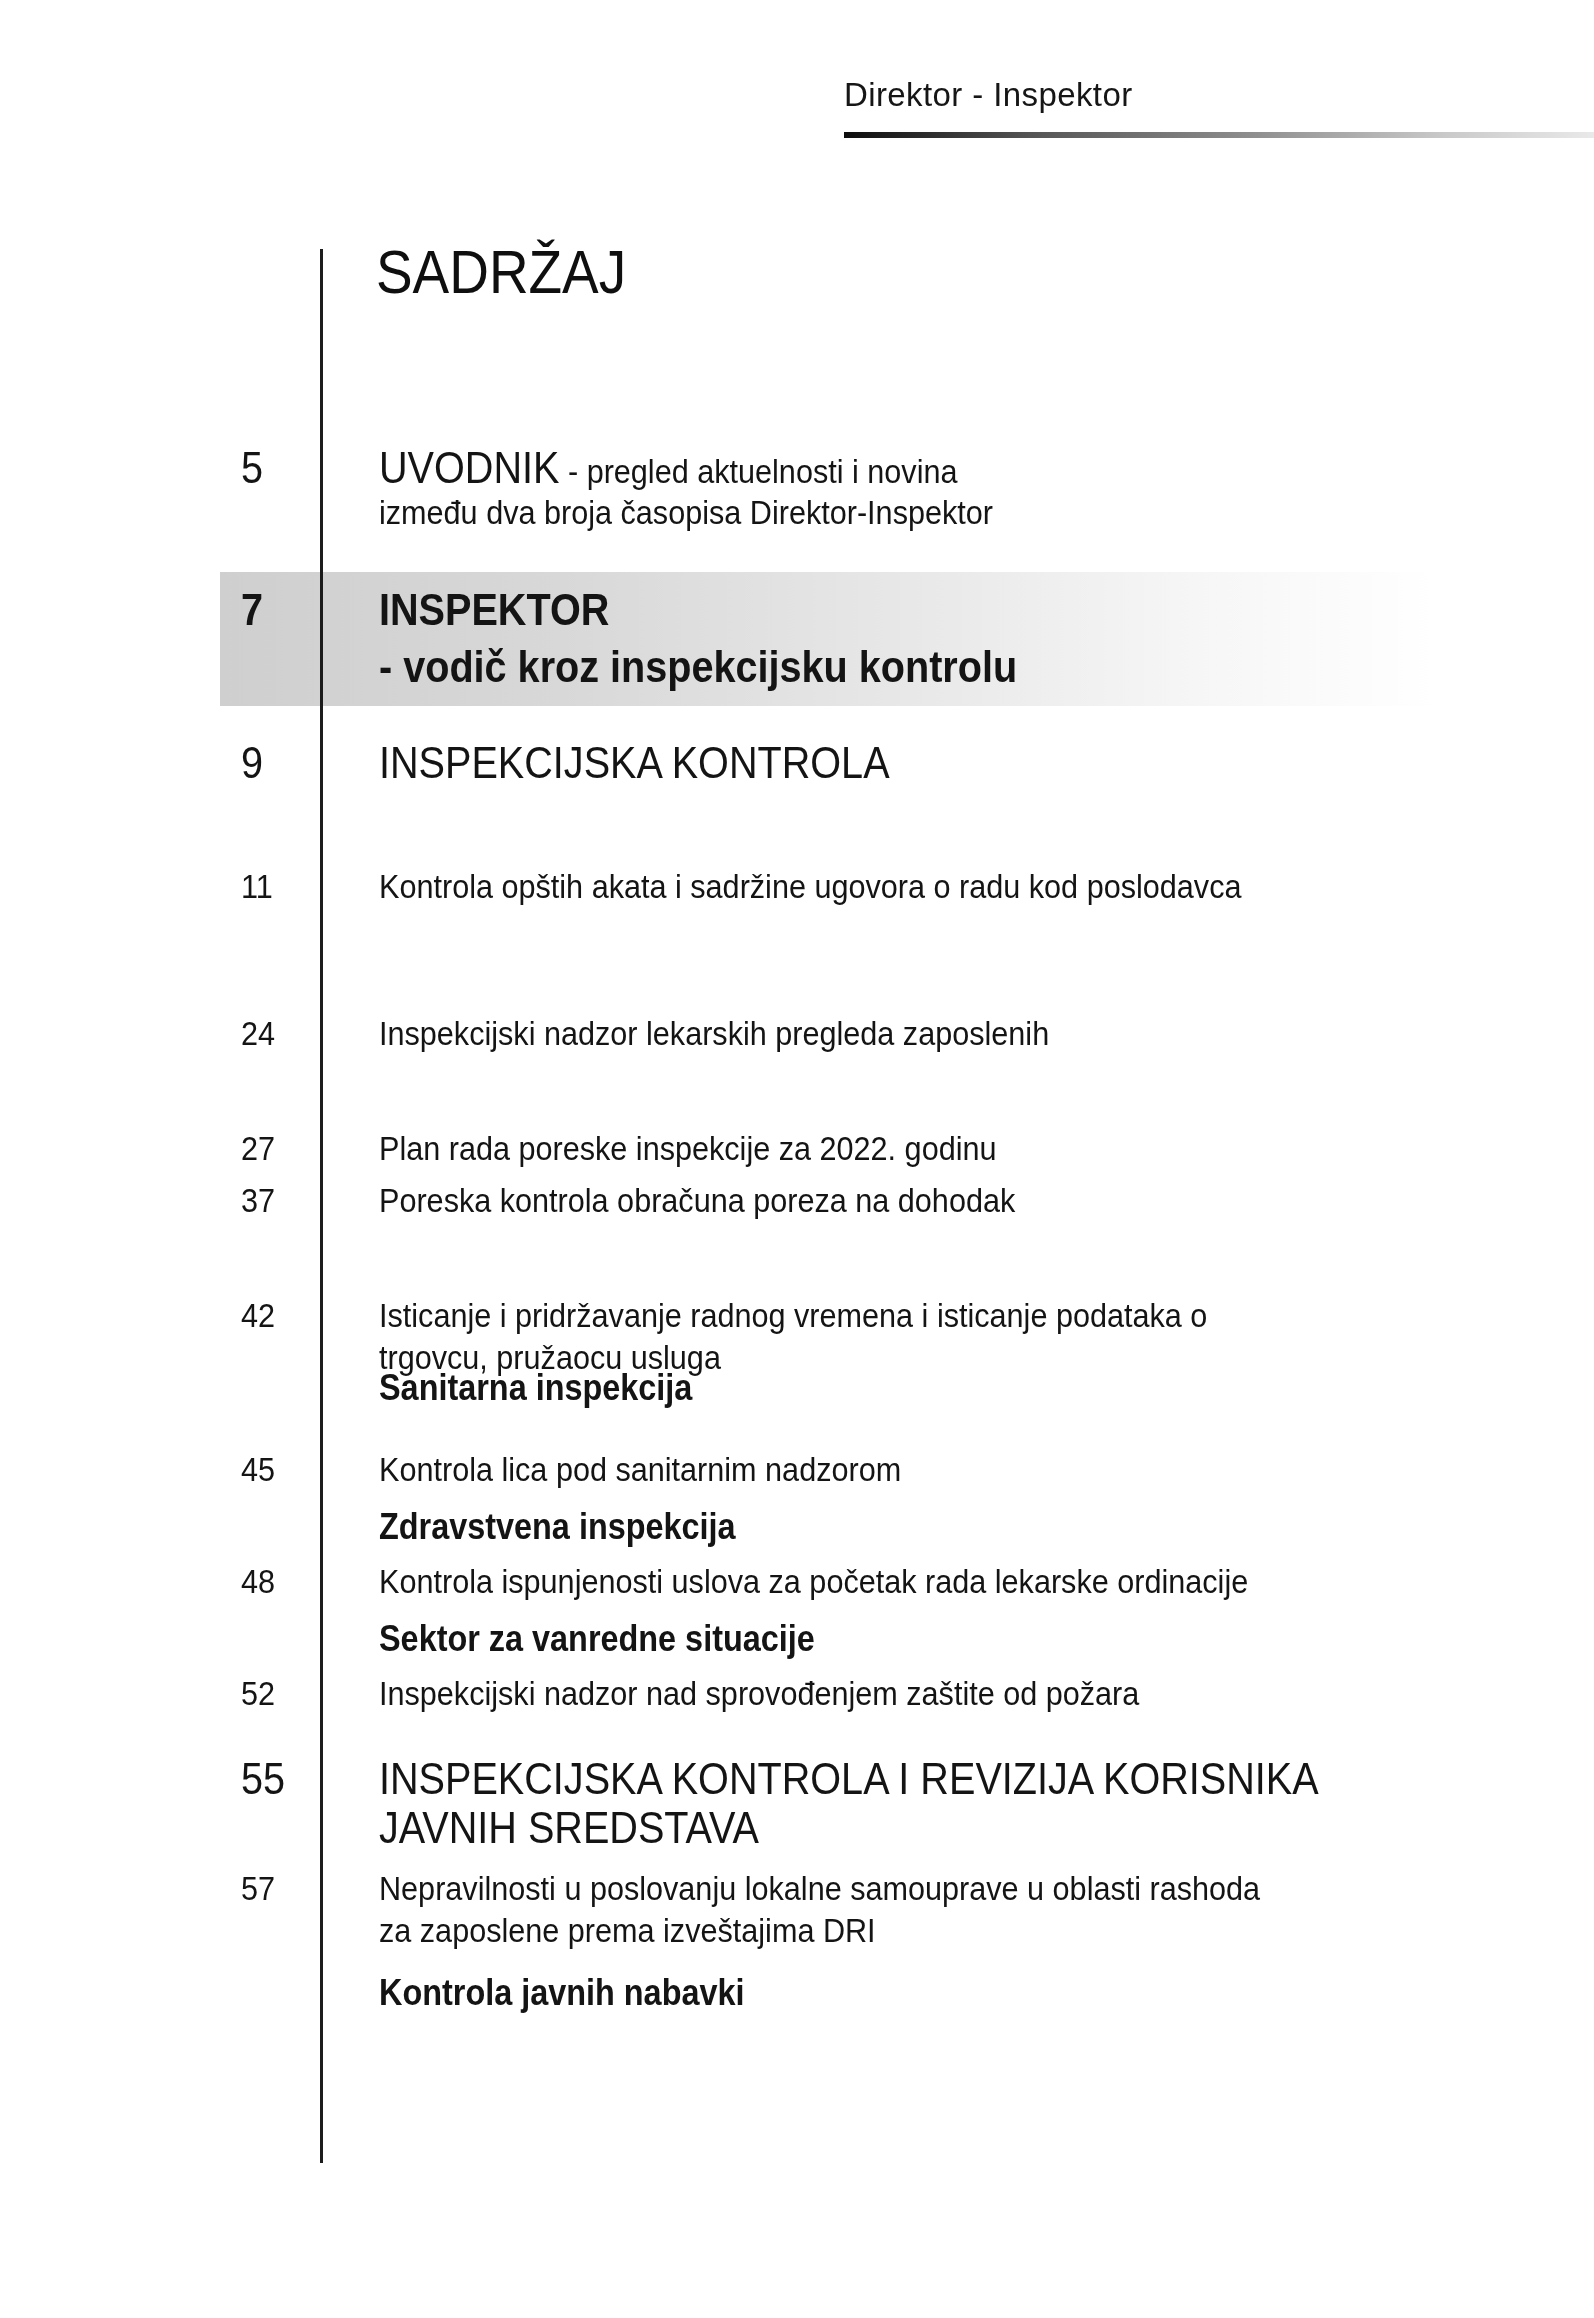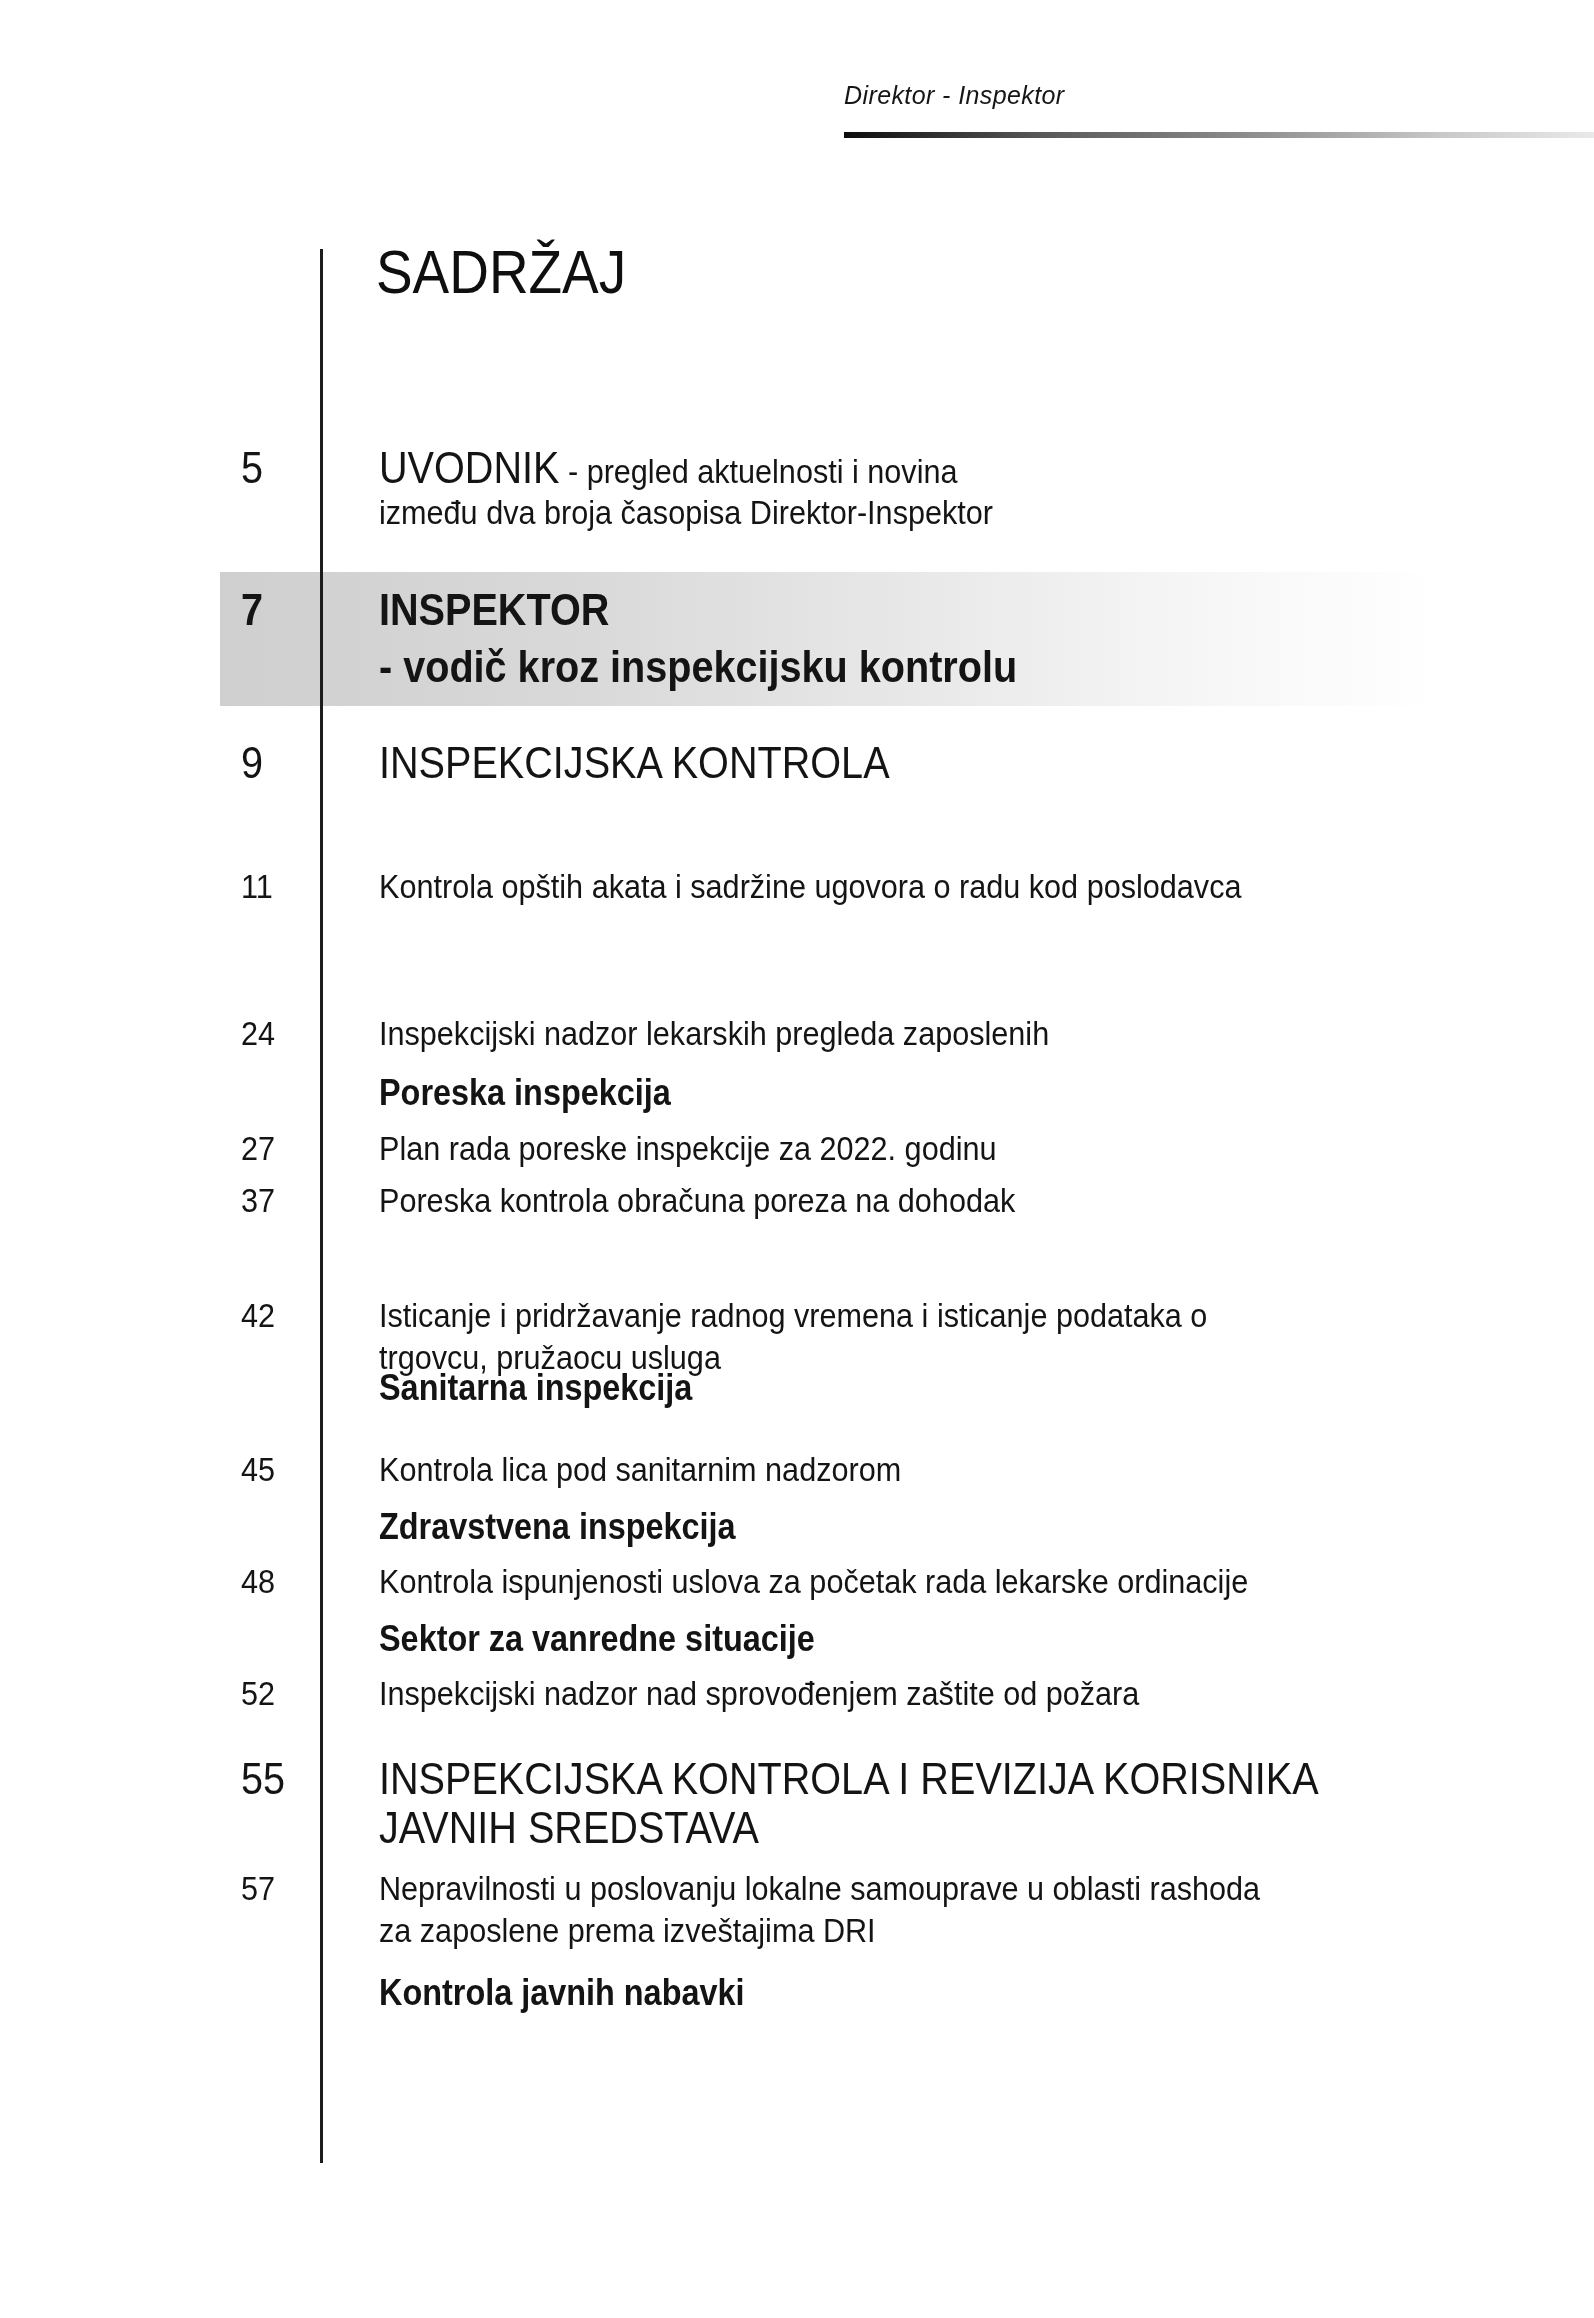--- a/index.html
+++ b/index.html
@@ -7,21 +7,21 @@
     position:relative;
     width:1594px;height:2319px;
     background:#ffffff;
     font-family:"Liberation Sans", sans-serif;
     color:#111111;
     overflow:hidden;
   }
   
   .brand{
     position:absolute;left:844px;top:77px;
-    font-size:25px;line-height:36px;letter-spacing:0.4px;color:#161616;font-style:italic;
+    font-size:33px;line-height:36px;letter-spacing:0.4px;color:#161616;
   }
   .brand-line{
     position:absolute;left:844px;top:132px;width:750px;height:5.7px;
     background:linear-gradient(to right,#0d0d0d 0%,#555555 25%,#8f8f8f 55%,#c9c9c9 80%,#e9e9e9 100%);
   }
   
   .vrule{
     position:absolute;left:320px;top:249px;width:2.5px;height:1914px;
     background:#1c1c1c;z-index:3;
   }
@@ -94,23 +94,20 @@
     <span class="num cx">11</span>
     <div class="txt cx multi">Kontrola opštih akata i sadržine ugovora o radu kod poslodavca</div>
   </div>
 
 
   <div class="row f-item" style="top:1012px">
     <span class="num cx">24</span>
     <div class="txt cx multi">Inspekcijski nadzor lekarskih pregleda zaposlenih</div>
   </div>
 
-  <div class="row sub" style="top:1071px">
-    <div class="txt cx">Poreska inspekcija</div>
-  </div>
 
   <div class="row f-item" style="top:1127px">
     <span class="num cx">27</span>
     <div class="txt cx multi">Plan rada poreske inspekcije za 2022. godinu</div>
   </div>
 
   <div class="row f-item" style="top:1179px">
     <span class="num cx">37</span>
     <div class="txt cx multi">Poreska kontrola obračuna poreza na dohodak</div>
   </div>

